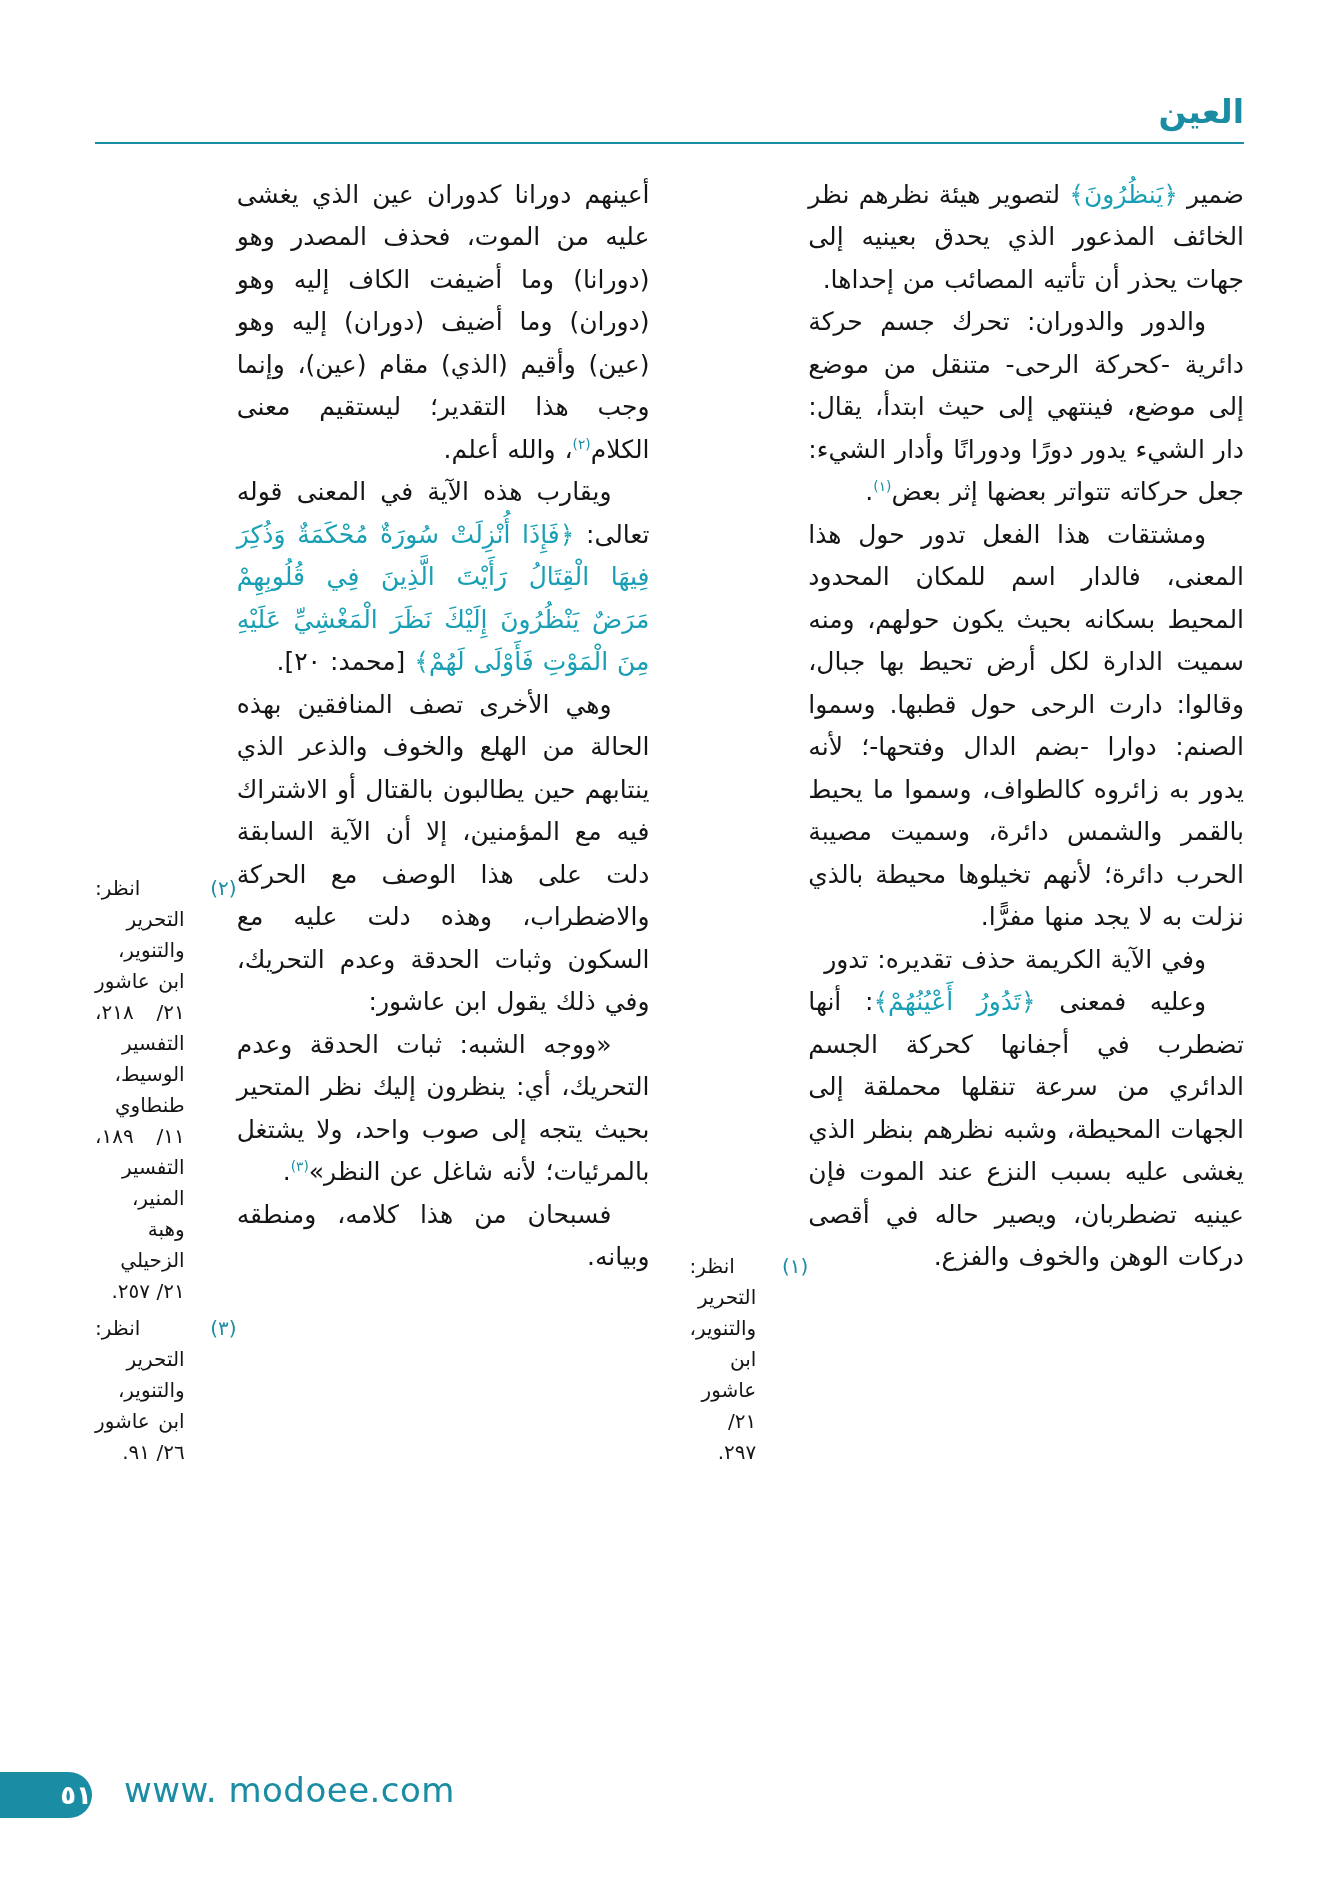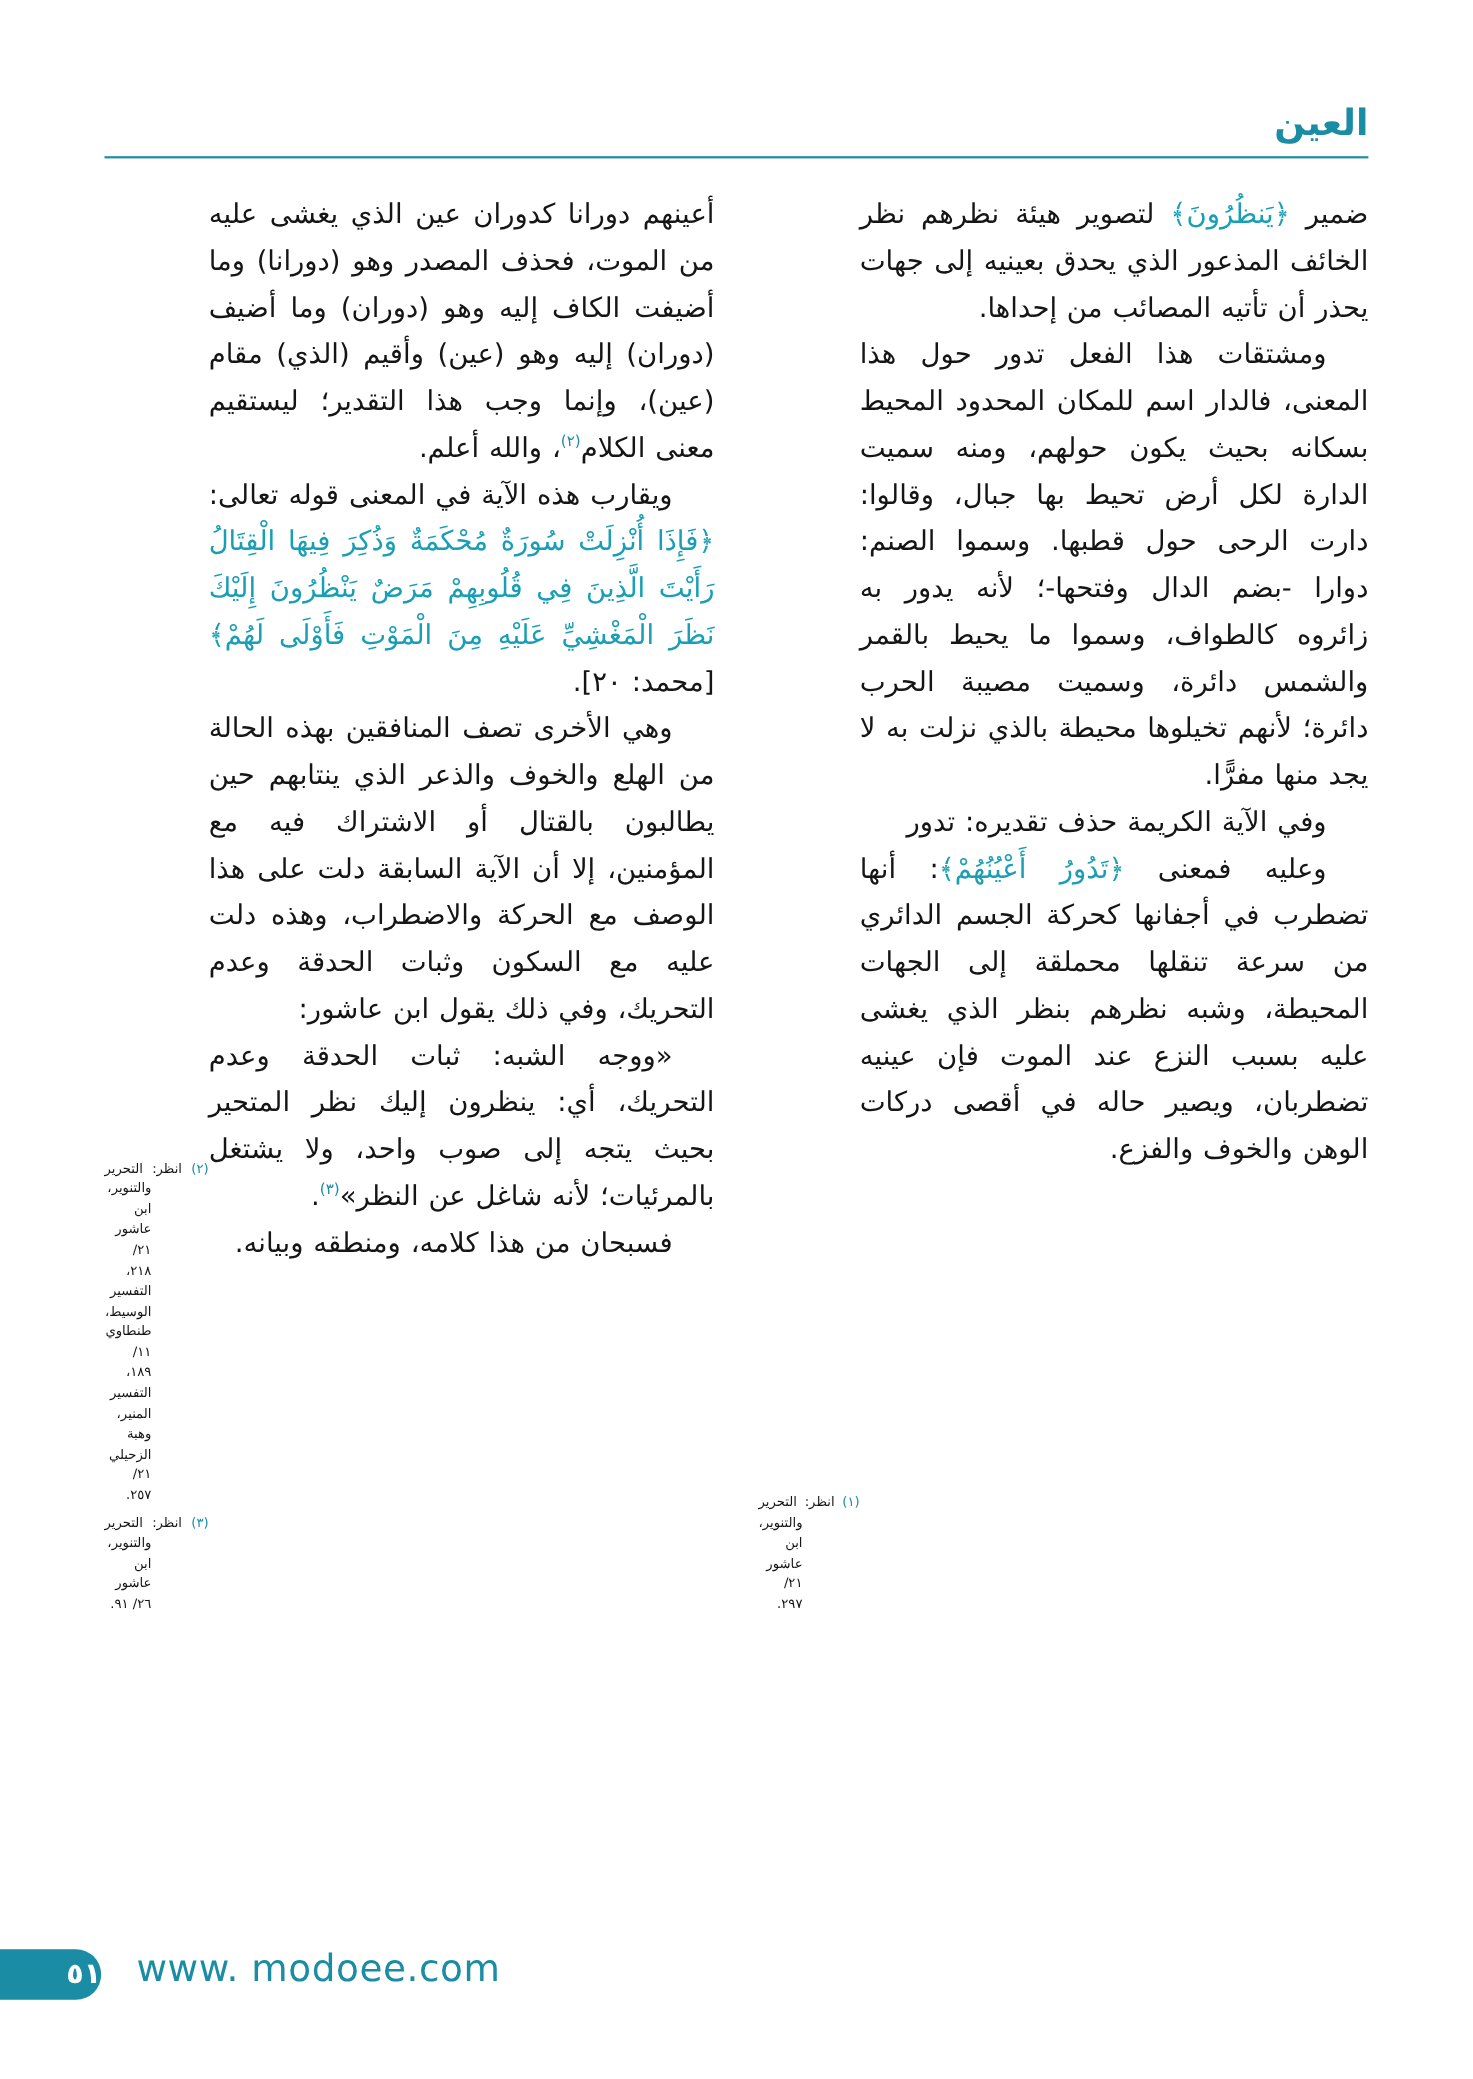--- a/index.html
+++ b/index.html
@@ -57,21 +57,21 @@
   .seg-n{ color:var(--ink); }
   .seg-q{ color:var(--quran); }
   sup.seg-sup{
     color:var(--accent);
     font-size:0.55em;
     line-height:0;
   }
   .footnotes{
     margin-top:auto;
     padding-bottom:6px;
-    font-size:12px;
+    font-size:20px;
     line-height:1.55;
   }
   .footnote{
     padding-right:52px;
     text-indent:-52px;
     text-align:justify;
     margin-top:6px;
   }
   .fn-num{ color:var(--accent); }
   
@@ -107,20 +107,21 @@
   <header>
     <div class="header-title">العين</div>
     <div class="header-rule"></div>
   </header>
 
   <main class="columns">
 
     <section class="col">
       <div>
           <p class="para"><span class="seg-n">ضمير </span><span class="seg-q">﴿يَنظُرُونَ﴾</span><span class="seg-n"> لتصوير هيئة نظرهم نظر الخائف المذعور الذي يحدق بعينيه إلى جهات يحذر أن تأتيه المصائب من إحداها.</span></p>
+          <p class="para indent"><span class="seg-n">والدور والدوران: تحرك جسم حركة دائرية -كحركة الرحى- متنقل من موضع إلى موضع، فينتهي إلى حيث ابتدأ، يقال: دار الشيء يدور دورًا ودورانًا وأدار الشيء: جعل حركاته تتواتر بعضها إثر بعض</span><sup class="seg-sup">(١)</sup><span class="seg-n">.</span></p>
           <p class="para indent"><span class="seg-n">ومشتقات هذا الفعل تدور حول هذا المعنى، فالدار اسم للمكان المحدود المحيط بسكانه بحيث يكون حولهم، ومنه سميت الدارة لكل أرض تحيط بها جبال، وقالوا: دارت الرحى حول قطبها. وسموا الصنم: دوارا -بضم الدال وفتحها-؛ لأنه يدور به زائروه كالطواف، وسموا ما يحيط بالقمر والشمس دائرة، وسميت مصيبة الحرب دائرة؛ لأنهم تخيلوها محيطة بالذي نزلت به لا يجد منها مفرًّا.</span></p>
           <p class="para indent"><span class="seg-n">وفي الآية الكريمة حذف تقديره: تدور</span></p>
           <p class="para indent"><span class="seg-n">وعليه فمعنى </span><span class="seg-q">﴿تَدُورُ أَعْيُنُهُمْ﴾</span><span class="seg-n">: أنها تضطرب في أجفانها كحركة الجسم الدائري من سرعة تنقلها محملقة إلى الجهات المحيطة، وشبه نظرهم بنظر الذي يغشى عليه بسبب النزع عند الموت فإن عينيه تضطربان، ويصير حاله في أقصى دركات الوهن والخوف والفزع.</span></p>
         </div>
       <div class="footnotes">
           <div class="footnote"><span class="fn-num">(١)</span> انظر: التحرير والتنوير، ابن عاشور ٢١/ ٢٩٧.</div>
         </div>
     </section>
 
     <section class="col">

